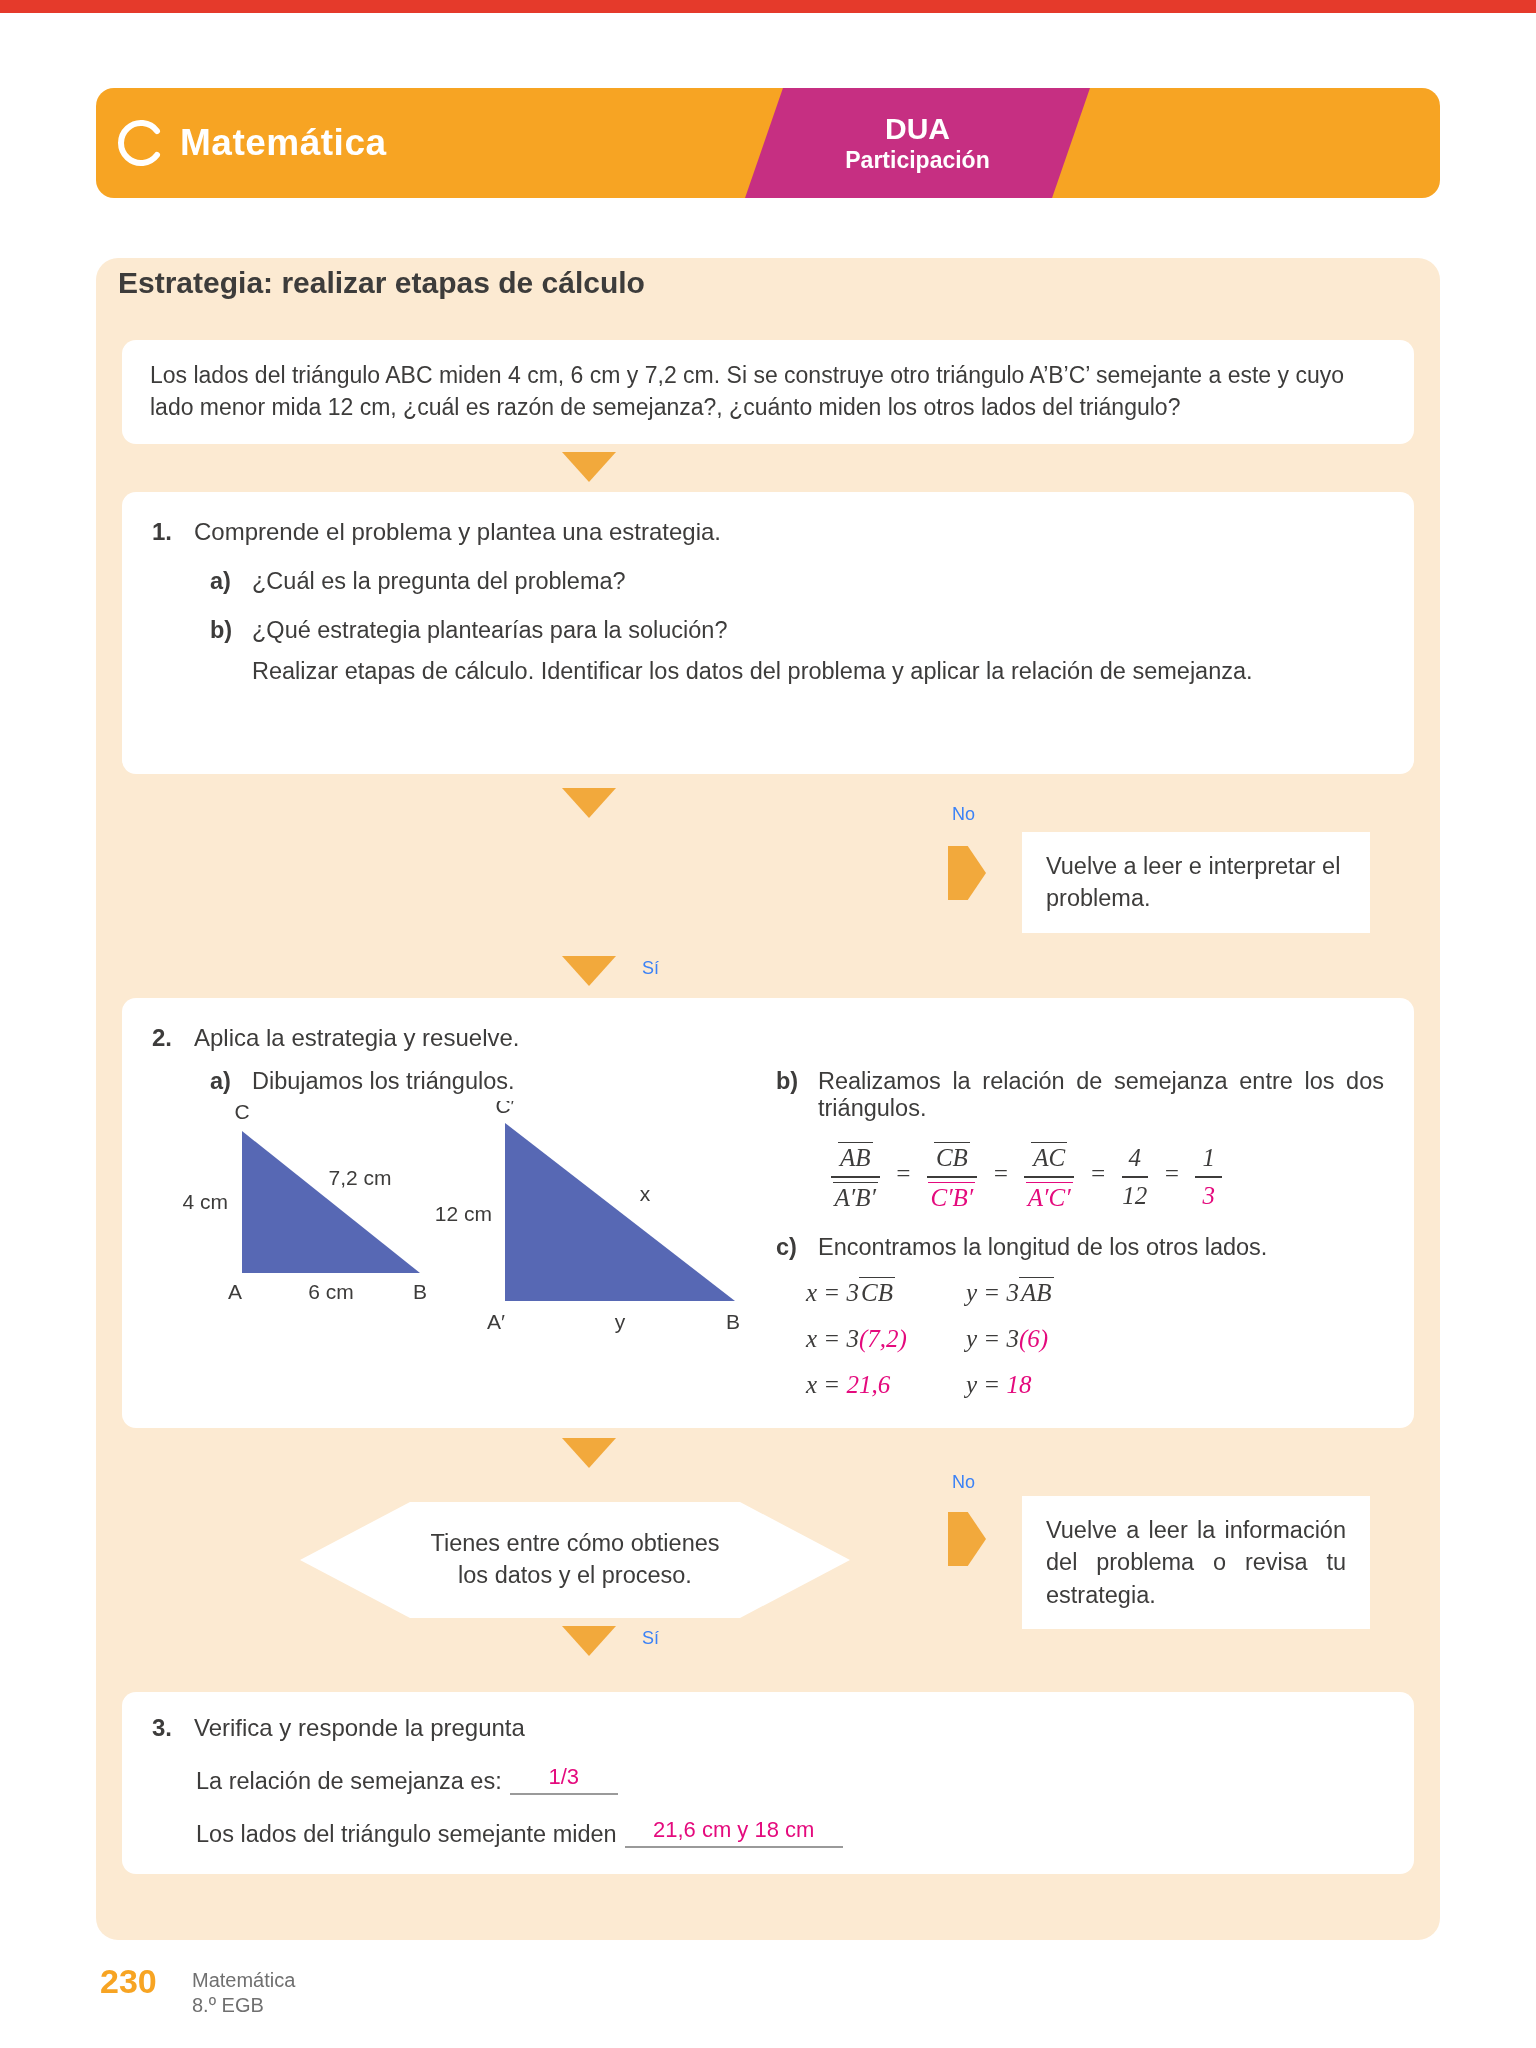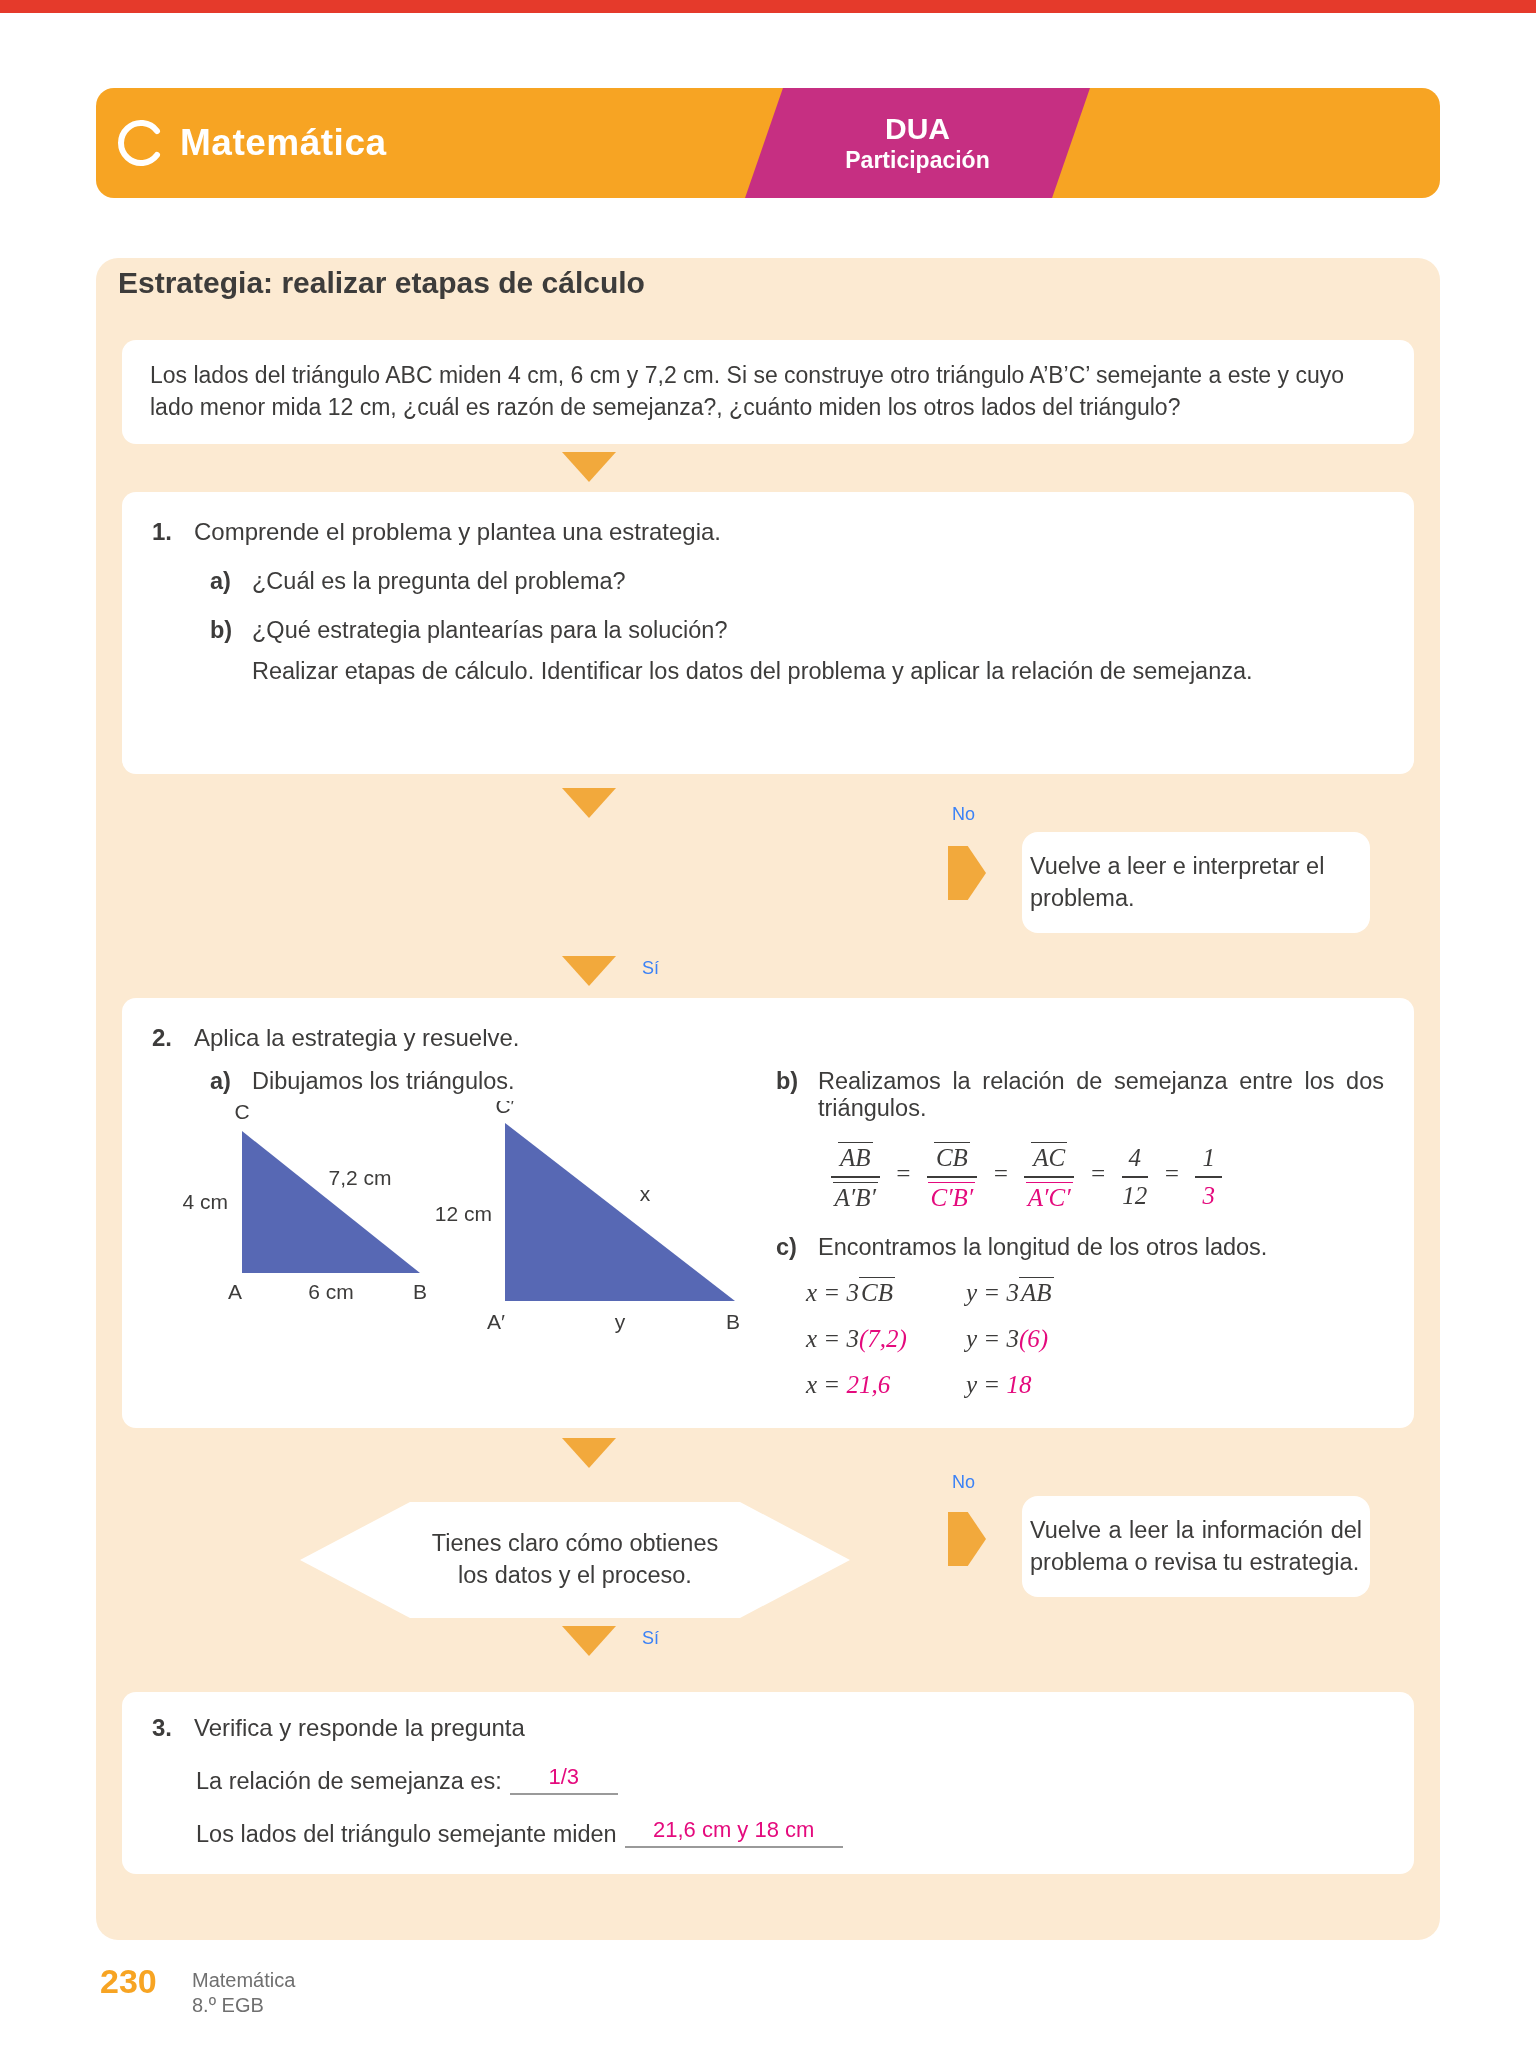--- a/index.html
+++ b/index.html
@@ -71,22 +71,22 @@
         margin:16px 0 0 30px;font-size:25px;}
   .crow{margin-top:22px;}
 
   
   .decision{position:absolute;background:#fff;display:flex;flex-direction:column;align-items:center;
             justify-content:center;text-align:center;font-size:23.5px;line-height:1.35;
             clip-path:polygon(0 50%,20% 0,80% 0,100% 50%,80% 100%,20% 100%);}
   .d1{left:290px;top:836px;width:570px;height:116px;}
   .d2{left:300px;top:1502px;width:550px;height:116px;}
 
-  .info-box{position:absolute;background:#fff;border-radius:16px;box-sizing:border-box;
-            padding:18px 8px;font-size:23.5px;line-height:1.38;}
+  .info-box{position:absolute;background:#fff;border-radius:0;box-sizing:border-box;
+            padding:18px 24px;font-size:23.5px;line-height:1.38;}
   .i1{left:1022px;top:832px;width:348px;}
   .i2{left:1022px;top:1496px;width:348px;text-align:justify;}
 
   
   .fill-row{margin:22px 0 0 44px;font-size:23.5px;display:flex;align-items:flex-end;gap:8px;flex-wrap:wrap;}
   .blank{display:inline-block;border-bottom:2px solid #9a9a9a;text-align:center;
          padding:0 14px 3px;font-size:22px;}
   .b-ratio{min-width:80px;}
   .b-sides{min-width:190px;}
 
@@ -226,21 +226,21 @@
           <span class="math"><span>x = </span><span class="pink">21,6</span></span>
           <span class="math"><span>y = </span><span class="pink">18</span></span>
         </div>
       </div>
     </div>
   </section>
 
   <div class="flow-arrow a4"></div>
 
   <div class="decision d2">
-    <span>Tienes claro cómo obtienes</span>
+    <span>Tienes entre cómo obtienes</span>
     <span>los datos y el proceso.</span>
   </div>
   <span class="side-label no2">No</span>
   <div class="arrow-right r2"></div>
   <div class="info-box i2">
     <span>Vuelve a leer la información del problema o revisa tu estrategia.</span>
   </div>
   <div class="flow-arrow a5"></div>
   <span class="side-label si2">Sí</span>
 

